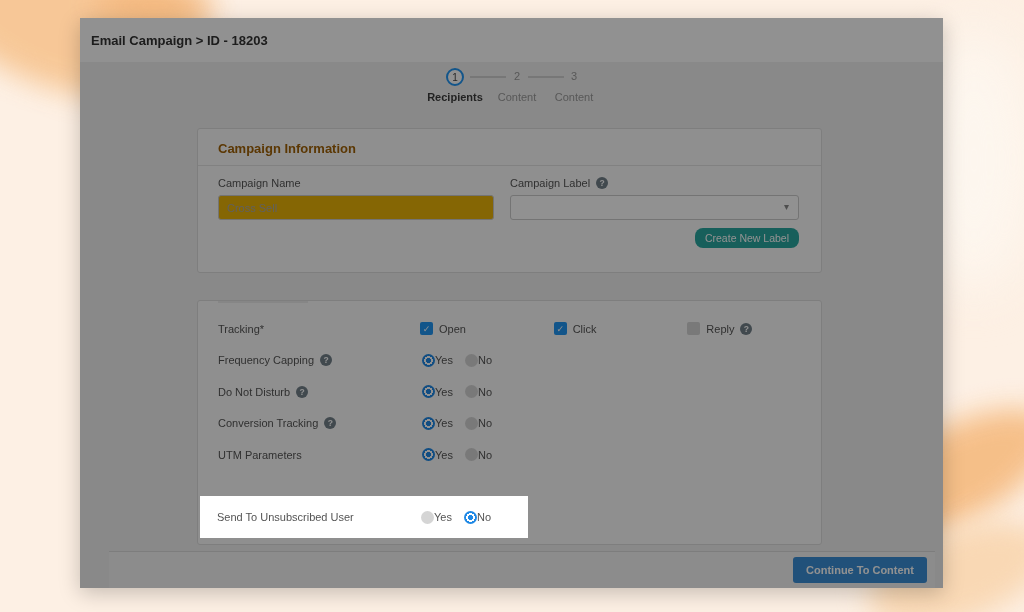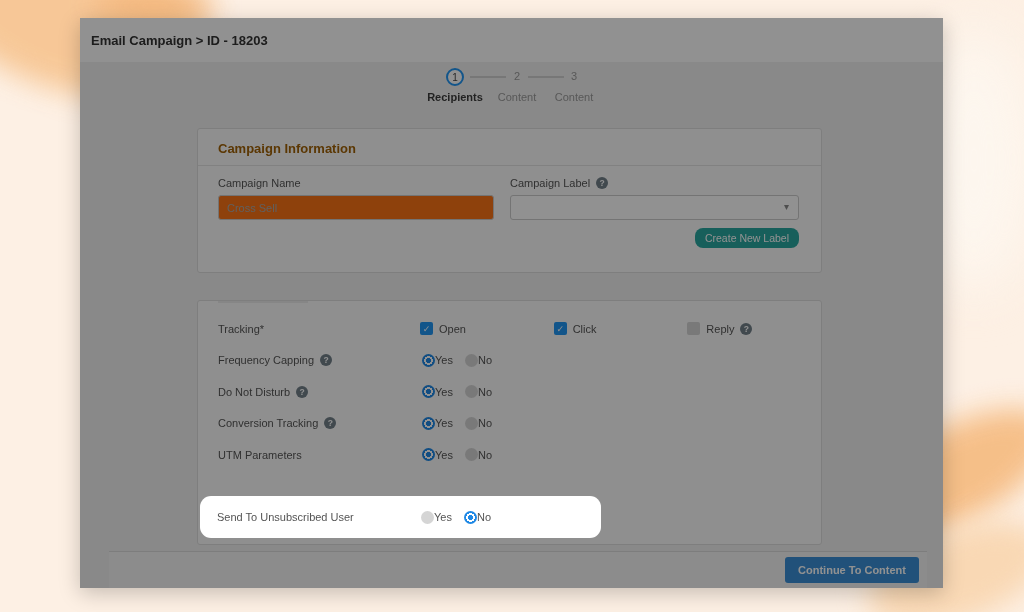--- a/index.html
+++ b/index.html
@@ -40,21 +40,21 @@
   .card { position:absolute; background:#fcfcfc; border:1px solid #ddd; border-radius:3px; box-sizing:border-box; }
   .card.info { left:117px; top:110px; width:625px; height:145px; }
   .card.track { left:117px; top:282px; width:625px; height:245px; }
   .card-title { font-size:13px; font-weight:bold; color:#a16207; padding:12px 20px 9px; }
   .card.info .card-title { border-bottom:1px solid #e3e3e3; }
   .title-underline { width:90px; height:2px; background:#ececec; margin-left:20px; }
 
   .fields { display:flex; padding:11px 20px 0; gap:16px; }
   .fcol1 { width:276px; } .fcol2 { width:289px; }
   .flabel { font-size:11px; color:#555; margin-bottom:6px; display:flex; align-items:center; gap:6px; }
-  .tinput { height:25px; border:1px solid #ccc; border-radius:3px; background:#f97316; width:100%;
+  .tinput { height:25px; border:1px solid #ccc; border-radius:3px; background:#eab308; width:100%;
             box-sizing:border-box; font-size:11px; padding:0 8px; color:#444; outline:none; }
   .tinput::placeholder { color:#a9a9a9; }
   .select { position:relative; height:25px; border:1px solid #ccc; border-radius:3px; background:#fff; box-sizing:border-box; }
   .caret { position:absolute; right:9px; top:5px; color:#8a8a8a; font-size:10px; line-height:12px; }
   .create-btn { float:right; margin-top:8px; background:#2aa7a0; color:#fff; font-size:10.5px;
                 padding:4px 10px; border:none; border-radius:8px; cursor:pointer; font-family:inherit; }
 
   
   .trows { margin-top:10px; }
   .trow { display:flex; align-items:center; height:31.5px; padding-left:20px; font-size:11px; color:#555; }
@@ -65,28 +65,28 @@
   .checkbox.un { background:#d5d5d5; }
   .radio { width:13px; height:13px; border-radius:50%; flex:none; }
   .radio.on  { background:radial-gradient(circle, #1e88e5 0, #1e88e5 2.5px, #fff 2.5px, #fff 4.3px, #1e88e5 4.3px); }
   .radio.off { background:#d5d5d5; }
   .optpair { display:flex; align-items:center; }
   .optpair.w { width:43px; }
   .help { width:12px; height:12px; border-radius:50%; background:#72808a; color:#fff; font-size:8.5px;
           font-weight:bold; display:inline-flex; align-items:center; justify-content:center; flex:none; }
 
   
-  .win-footer { position:absolute; left:0; right:16px; bottom:0; height:36px; background:#f7f7f7; border-top:1px solid #dcdcdc;margin-left:29px; }
+  .win-footer { position:absolute; left:0; right:8px; bottom:0; height:36px; background:#f7f7f7; border-top:1px solid #dcdcdc;margin-left:29px; }
   .continue-btn { position:absolute; right:8px; top:5px; height:26px; padding:0 13px; background:#3b8fd6;
                   color:#fff; font-size:11px; font-weight:bold; border:none; border-radius:3px; cursor:pointer; font-family:inherit; }
 
   
   .dim { position:absolute; inset:0; background:rgba(0,0,0,0.43); z-index:50; }
-  .spotlight { position:absolute; left:120px; top:478px; width:401px; height:42px; background:#fff;
-               border-radius:11px; z-index:60; display:flex; align-items:center; padding-left:17px;
+  .spotlight { position:absolute; left:120px; top:478px; width:328px; height:42px; background:#fff;
+               border-radius:0; z-index:60; display:flex; align-items:center; padding-left:17px;
                box-sizing:border-box; font-size:11px; color:#545454; }
 </style>
 </head>
 <body>
 
 <div class="stage">
   <div class="blob blob-tl"></div>
   <div class="blob blob-top"></div>
   <div class="blob blob-wash"></div>
   <div class="blob blob-r1"></div>

